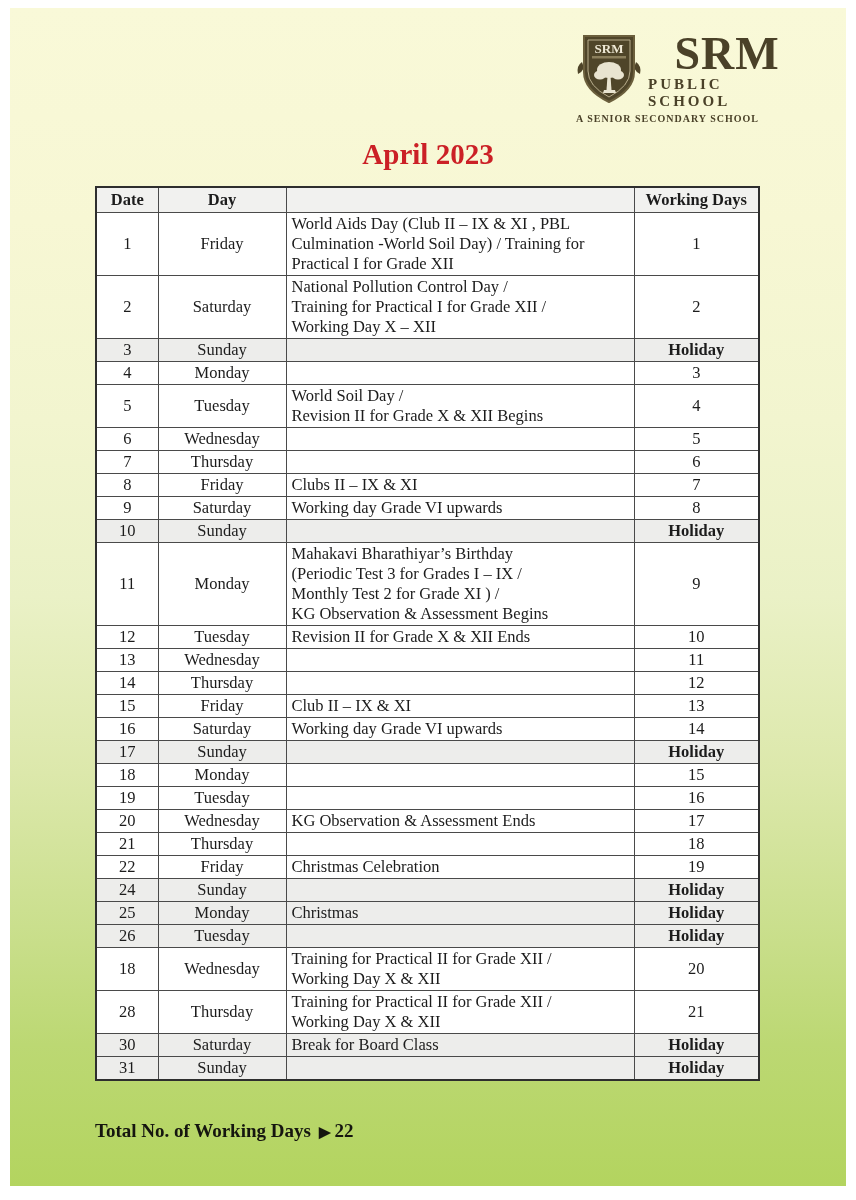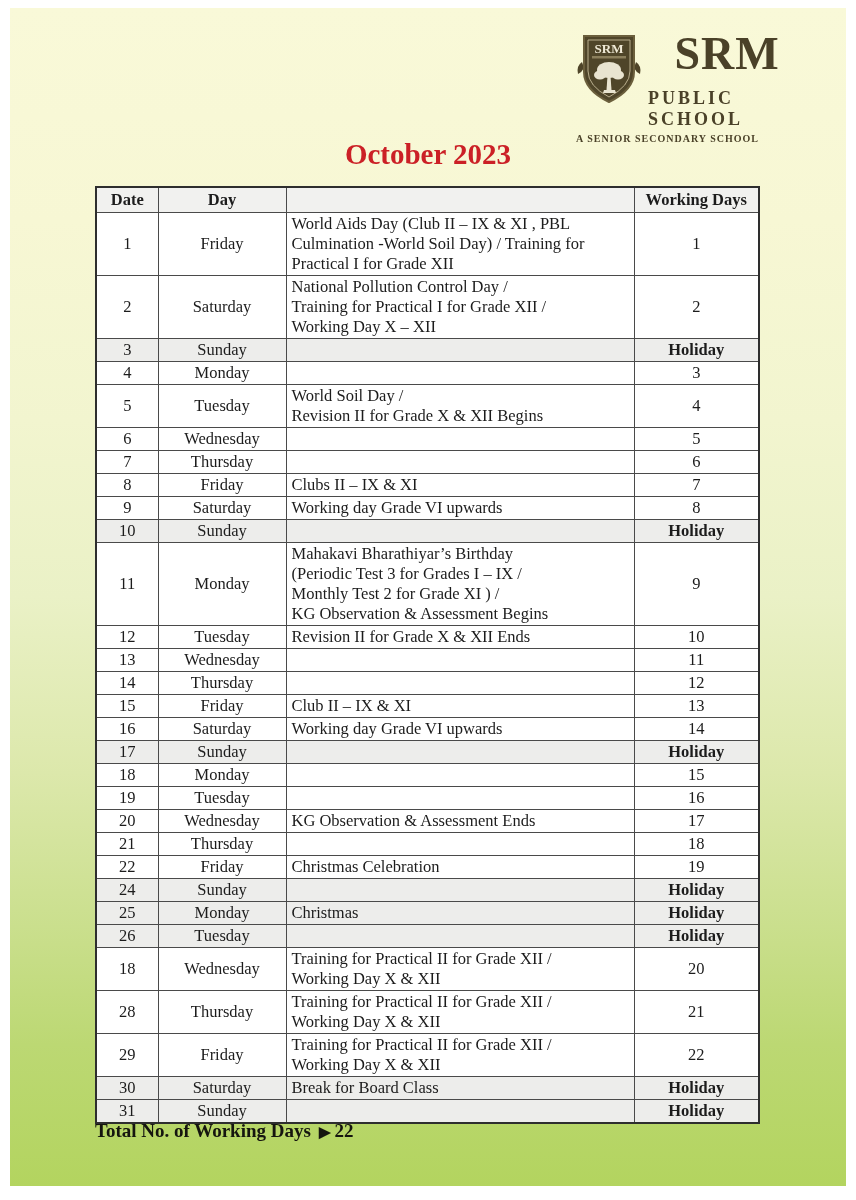--- a/index.html
+++ b/index.html
@@ -18,22 +18,22 @@
   
   .logo{position:absolute;top:24px;right:40px;width:230px;}
   .logo-row{display:flex;align-items:flex-start;justify-content:flex-end;}
   .logo-shield{width:66px;height:74px;margin-right:6px;flex:none;}
   .logo-textcol{display:flex;flex-direction:column;align-items:center;}
   .logo-name{
     font-size:46px;font-weight:bold;color:#4a4128;line-height:44px;
     letter-spacing:1px;
   }
   .logo-sub{
-    font-size:18px;font-weight:bold;color:#4a4128;letter-spacing:3px;
-    margin-top:12px;
+    font-size:15px;font-weight:bold;color:#4a4128;letter-spacing:3px;
+    margin-top:0px;
   }
   .logo-tagline{
     text-align:left;font-size:10px;font-weight:bold;color:#4a4128;
     letter-spacing:1px;margin-top:3px;
   }
   
   .title{
     position:absolute;top:130px;left:0;width:100%;text-align:center;
     font-size:29px;font-weight:bold;color:#cb2026;
   }
@@ -95,21 +95,21 @@
         </g>
       </svg>
       <div class="logo-textcol">
         <div class="logo-name">SRM</div>
         <div class="logo-sub">PUBLIC SCHOOL</div>
       </div>
     </div>
     <div class="logo-tagline">A SENIOR SECONDARY SCHOOL</div>
   </div>
 
-  <div class="title">October 2023</div>
+  <div class="title">April 2023</div>
 
   <table class="cal-table">
     <colgroup>
       <col class="col-date">
         <col class="col-day">
         <col class="col-event">
         <col class="col-working">
     </colgroup>
     <thead>
       <tr>
@@ -285,27 +285,20 @@
 Working Day X &amp; XII</td>
     <td class="c-working">20</td>
   </tr>
         <tr>
     <td class="c-date">28</td>
     <td class="c-day">Thursday</td>
     <td class="c-event">Training for Practical II for Grade XII /
 Working Day X &amp; XII</td>
     <td class="c-working">21</td>
   </tr>
-        <tr>
-    <td class="c-date">29</td>
-    <td class="c-day">Friday</td>
-    <td class="c-event">Training for Practical II for Grade XII /
-Working Day X &amp; XII</td>
-    <td class="c-working">22</td>
-  </tr>
         <tr class="holiday">
     <td class="c-date">30</td>
     <td class="c-day">Saturday</td>
     <td class="c-event">Break for Board  Class</td>
     <td class="c-working">Holiday</td>
   </tr>
         <tr class="holiday">
     <td class="c-date">31</td>
     <td class="c-day">Sunday</td>
     <td class="c-event"></td>

